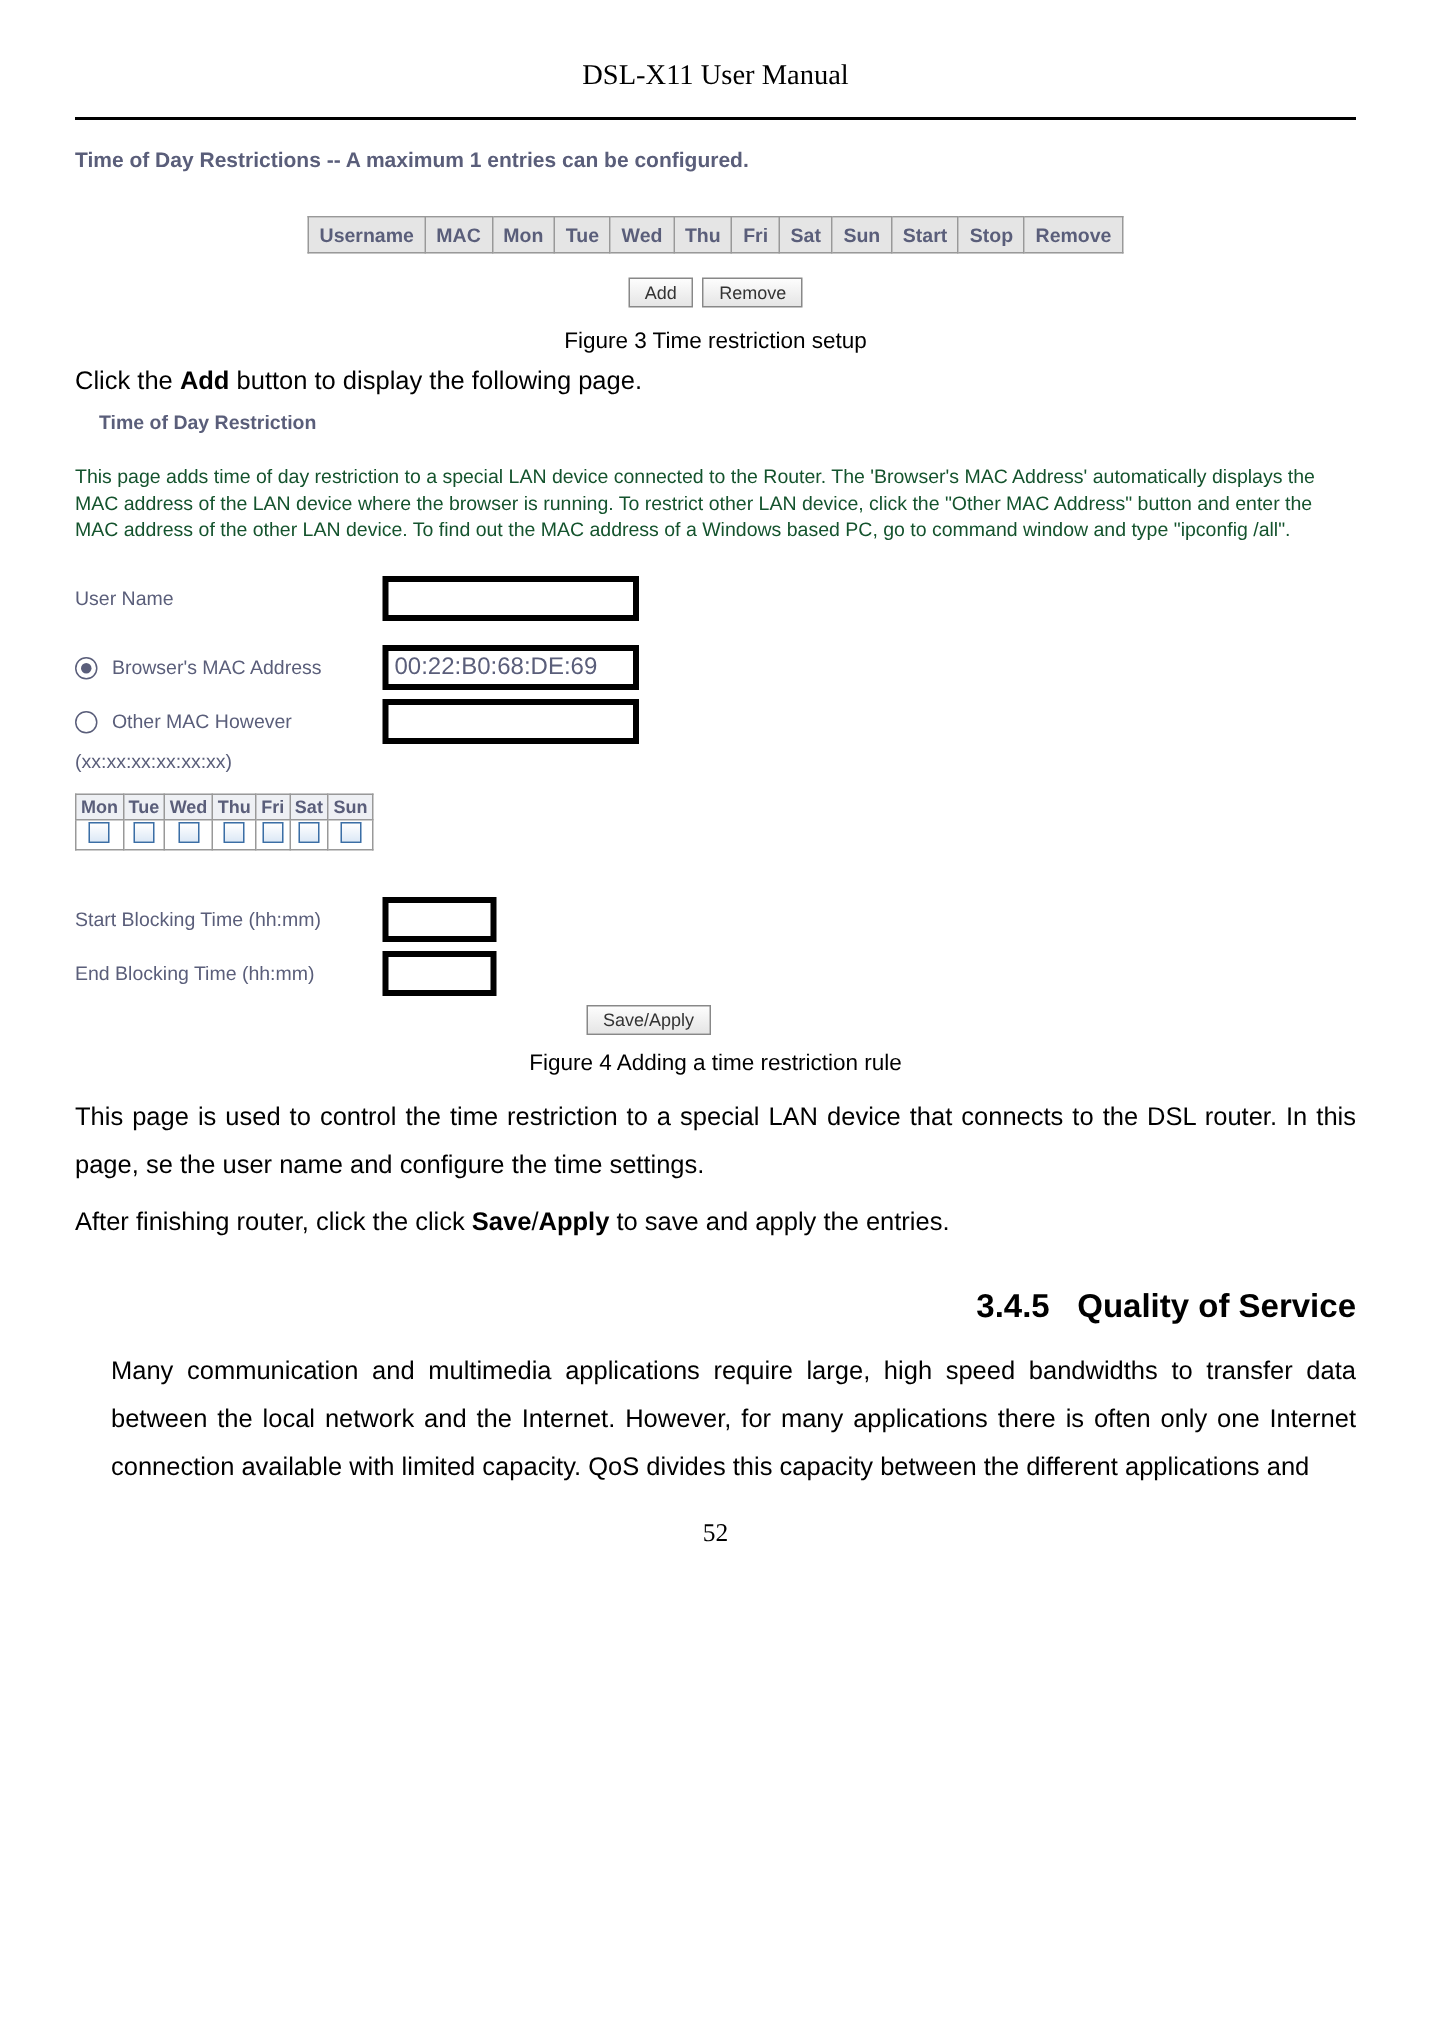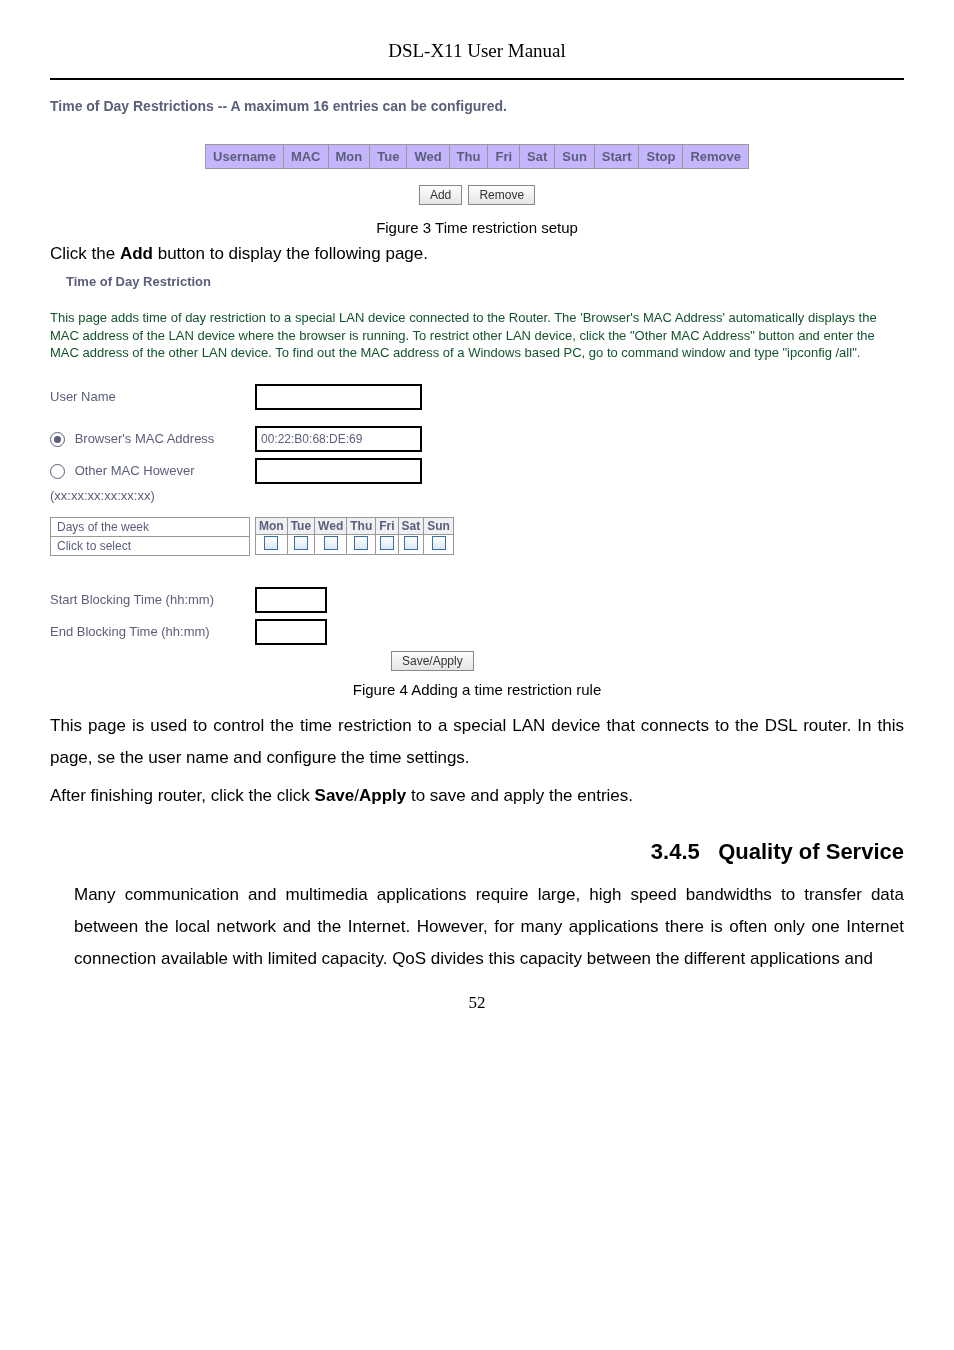--- a/index.html
+++ b/index.html
@@ -33,21 +33,21 @@
   .tbl-wrap {
     text-align: center;
     margin-bottom: 16px;
   }
   table.hdr-tbl {
     border-collapse: collapse;
     margin: 0 auto;
   }
   table.hdr-tbl th {
     border: 1px solid #999;
-    background: #c4b5fd;
+    background: #e5e5e5;
     color: #5a5e7a;
     font-weight: bold;
     font-size: 13px;
     padding: 4px 7px;
   }
   .btn-row {
     text-align: center;
     margin-bottom: 14px;
   }
   .ui-btn {
@@ -77,24 +77,24 @@
   }
   .form-row {
     display: flex;
     align-items: center;
     margin: 6px 0;
     color: #5a5e7a;
     font-size: 13px;
   }
   .form-label { width: 205px; }
   .txt-input {
-    border: 2px solid #000000;
+    border: 4px solid #000000;
     height: 20px;
     width: 155px;
-    font-size: 12px;
+    font-size: 16px;
     padding: 1px 4px;
     color: #5a5e7a;
   }
   .radio {
     width: 13px; height: 13px;
     border: 1px solid #5a5e7a;
     border-radius: 50%;
     display: inline-flex;
     align-items: center;
     justify-content: center;
@@ -155,21 +155,21 @@
     font-family: "Times New Roman", serif;
     font-size: 17px;
     margin-top: 18px;
   }
 </style>
 </head>
 <body>
 
 <div class="pg-header">DSL-X11 User Manual</div>
 
-<div class="sec-title">Time of Day Restrictions -- A maximum 16 entries can be configured.</div>
+<div class="sec-title">Time of Day Restrictions -- A maximum 1 entries can be configured.</div>
 
 <div class="tbl-wrap">
   <table class="hdr-tbl">
     <tbody>
         <tr>
       <th>Username</th>
       <th>MAC</th>
       <th>Mon</th>
       <th>Tue</th>
       <th>Wed</th>
@@ -218,32 +218,20 @@
     <span class="radio"></span>
     <span>Other MAC However</span>
   </div>
   <input class="txt-input" value="" style="">
 </div>
 <div class="form-row" style="margin-top:-2px;">
   <div class="form-label">(xx:xx:xx:xx:xx:xx)</div>
 </div>
 
 <div style="margin-top:14px; display:flex; align-items:flex-start;">
-  <div class="days-left">
-    <table class="days-tbl" style="width:200px;">
-      <tbody>
-          <tr>
-            <td style="text-align:left;">Days of the week</td>
-          </tr>
-      <tr>
-            <td style="text-align:left;">Click to select</td>
-          </tr>
-    </tbody>
-      </table>
-  </div>
   <table class="days-tbl">
     <tbody>
         <tr>
       <th>Mon</th>
       <th>Tue</th>
       <th>Wed</th>
       <th>Thu</th>
       <th>Fri</th>
       <th>Sat</th>
       <th>Sun</th>

